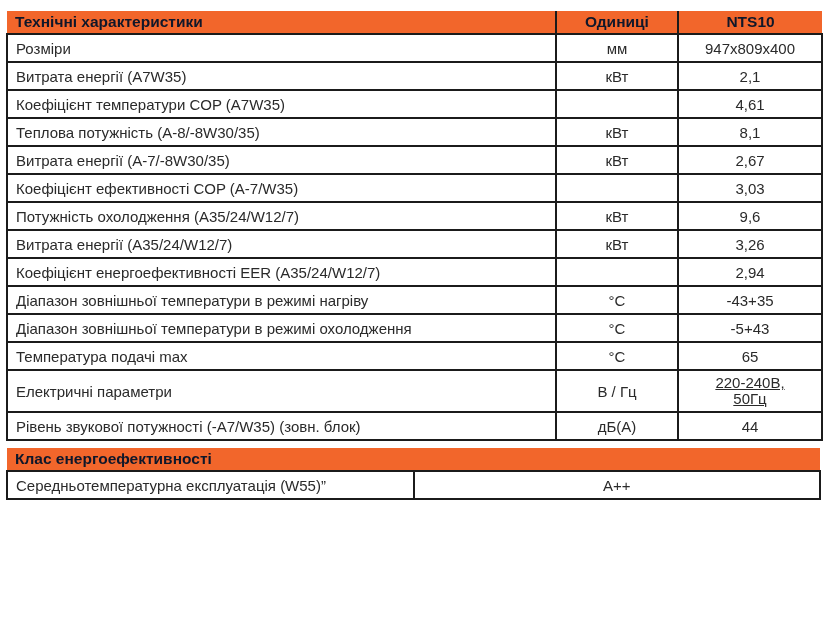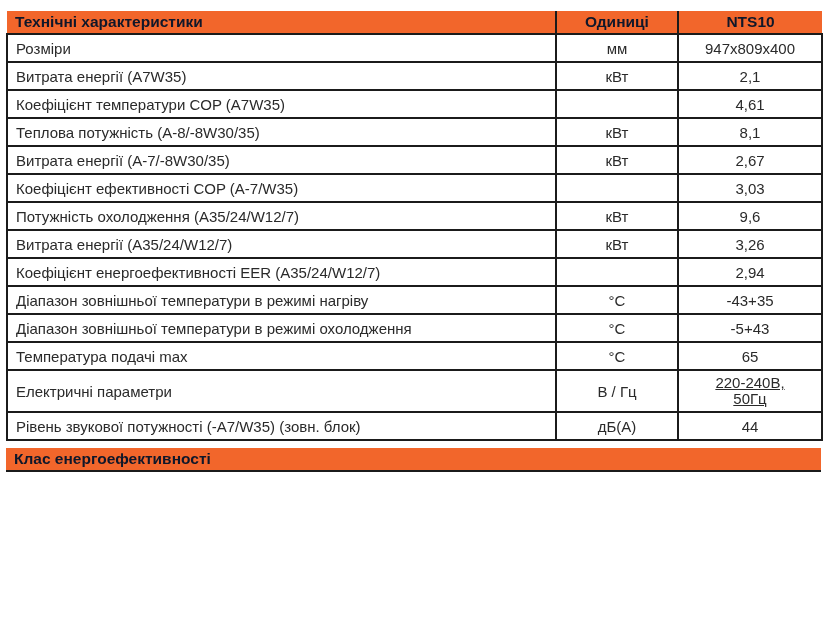--- a/index.html
+++ b/index.html
@@ -136,16 +136,20 @@
   </tbody>
     </table>
 
   <div class="gap"></div>
 
   <table>
     <tbody>
         <tr class="head">
       <td class="name" colspan="2">Клас енергоефективності</td>
     </tr>
+    <tr class="row">
+      <td class="col-name name">Середньотемпературна експлуатація (W55)”</td>
+      <td class="col-value2 cntr">A++</td>
+    </tr>
   </tbody>
     </table>
 
 </div>
 
 </body></html>

